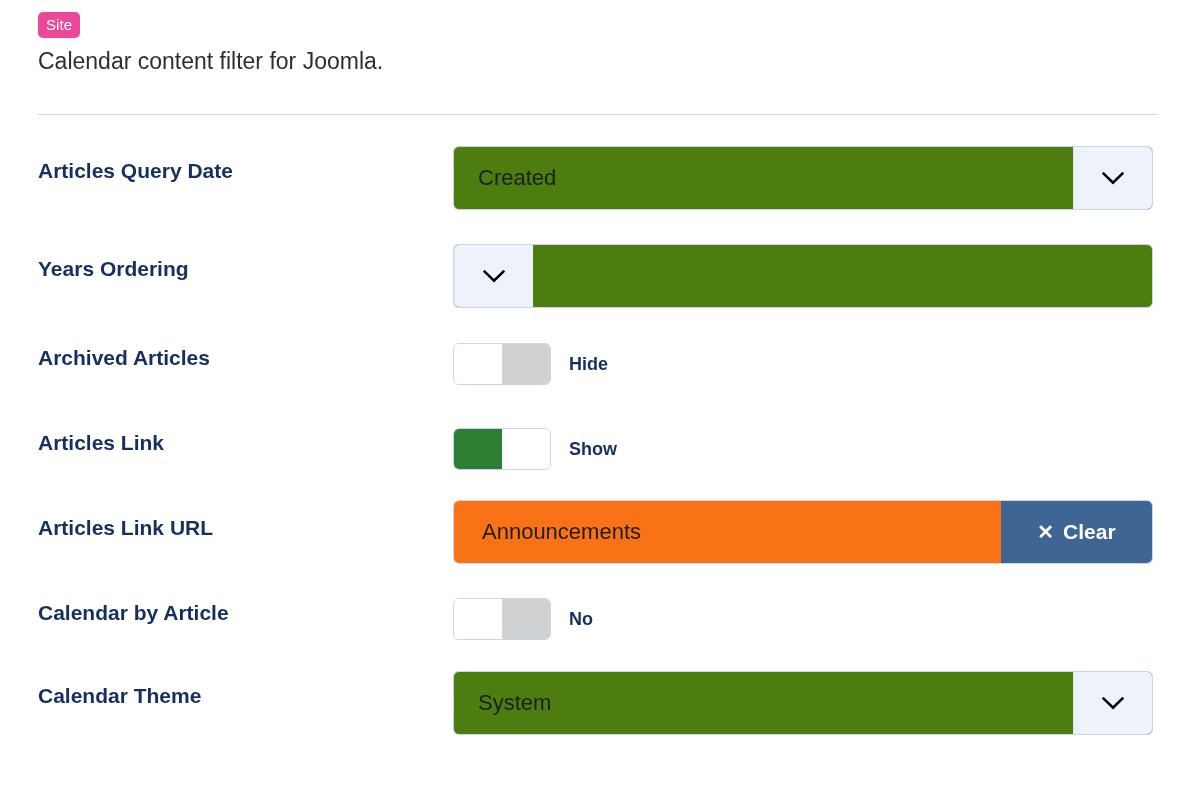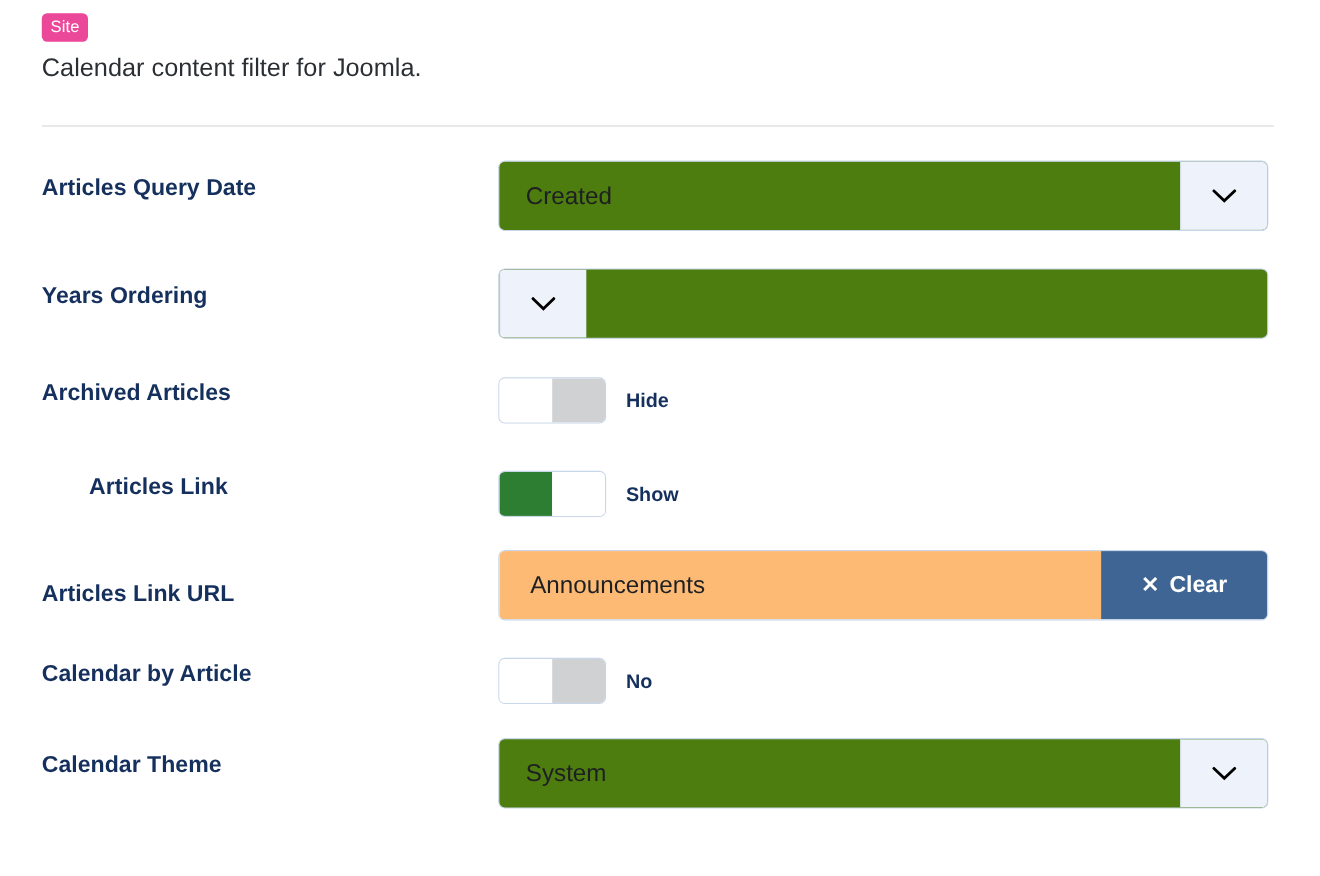--- a/index.html
+++ b/index.html
@@ -150,21 +150,21 @@
     display: flex;
     width: 700px;
     height: 64px;
     border-radius: 6px;
     overflow: hidden;
     border: 1px solid #c8d6ea;
     box-sizing: border-box;
   }
   .input-field {
     flex: 1 1 auto;
-    background: #fdba74;
+    background: #f97316;
     display: flex;
     align-items: center;
     padding-left: 28px;
     font-size: 22px;
     color: #1d1f22;
     white-space: nowrap;
     overflow: hidden;
   }
   .clear-btn {
     flex: 0 0 auto;
@@ -232,34 +232,34 @@
         <div class="toggle off">
           <div class="half half-left"></div>
           <div class="half half-right"></div>
         </div>
         <div class="toggle-label">Hide</div>
       </div>
     </div>
   </div>
 
   <div class="row">
-    <div class="label" style="top:18px;margin-left:43px;">Articles Link</div>
+    <div class="label" style="top:18px;">Articles Link</div>
     <div class="control" style="top:4px;">
       <div class="toggle-wrap">
         <div class="toggle on">
           <div class="half half-left"></div>
           <div class="half half-right"></div>
         </div>
         <div class="toggle-label">Show</div>
       </div>
     </div>
   </div>
 
   <div class="row">
-    <div class="label" style="top:18px;margin-top:12px;">Articles Link URL</div>
+    <div class="label" style="top:18px;">Articles Link URL</div>
     <div class="control" style="top:2px;">
       <div class="input-group">
         <div class="input-field">Announcements</div>
         <div class="clear-btn">
           <span class="clear-x">✕</span>
           <span>Clear</span>
         </div>
       </div>
     </div>
   </div>

